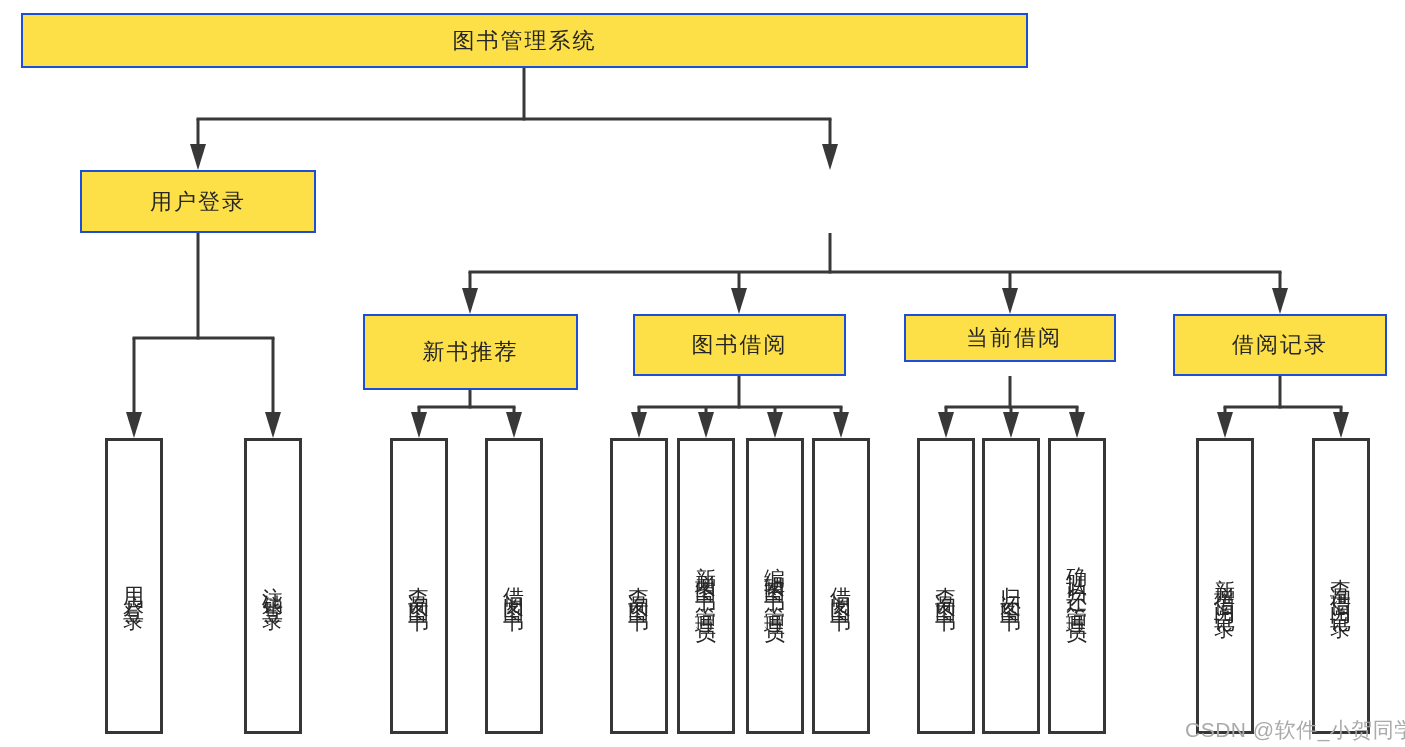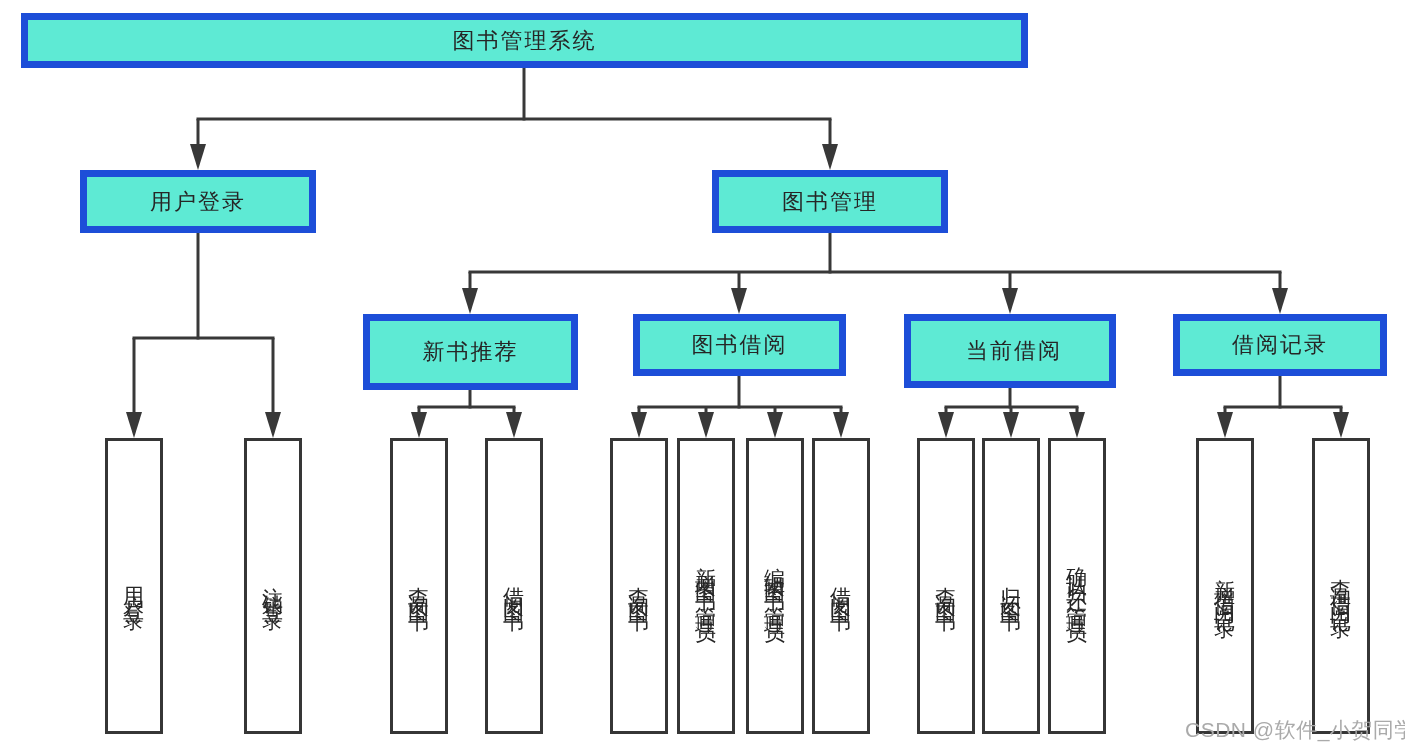--- a/index.html
+++ b/index.html
@@ -13,22 +13,22 @@
   }
   #connectors {
     position: absolute;
     left: 0; top: 0;
     width: 1405px; height: 747px;
     z-index: 1;
   }
   .hnode {
     position: absolute;
     box-sizing: border-box;
-    border: 7px solid #1d4ed8;
-    background: #5eead4;
+    border: 2px solid #1d4ed8;
+    background: #fde047;
     display: flex;
     align-items: center;
     justify-content: center;
     font-size: 22px;
     letter-spacing: 2px;
     color: #262626;
     z-index: 2;
     white-space: nowrap;
   }
   .leaf {
@@ -120,25 +120,24 @@
       <polygon points="1069,412 1085,412 1077,438" fill="#383838"></polygon>
       <line x1="1225" y1="407" x2="1225" y2="418" stroke="#383838" stroke-width="3"></line>
       <polygon points="1217,412 1233,412 1225,438" fill="#383838"></polygon>
       <line x1="1341" y1="407" x2="1341" y2="418" stroke="#383838" stroke-width="3"></line>
       <polygon points="1333,412 1349,412 1341,438" fill="#383838"></polygon>
     </svg>
 
   <div class="hnode" style="left:21px; top:13px; width:1007px; height:55px;">图书管理系统</div>
 
   <div class="hnode" style="left:80px; top:170px; width:236px; height:63px;">用户登录</div>
-  <div class="hnode" style="left:712px; top:170px; width:236px; height:63px;">图书管理</div>
 
   <div class="hnode" style="left:363px; top:314px; width:215px; height:76px;">新书推荐</div>
   <div class="hnode" style="left:633px; top:314px; width:213px; height:62px;">图书借阅</div>
-  <div class="hnode" style="left:904px; top:314px; width:212px; height:74px;padding-left:8px;">当前借阅</div>
+  <div class="hnode" style="left:904px; top:314px; width:212px; height:48px;padding-left:8px;">当前借阅</div>
   <div class="hnode" style="left:1173px; top:314px; width:214px; height:62px;">借阅记录</div>
 
   <div class="leaf" style="left:105px;">
     <span class="vtext">用户登录</span>
   </div>
   <div class="leaf" style="left:244px;">
     <span class="vtext">注销登录</span>
   </div>
   <div class="leaf" style="left:390px;">
     <span class="vtext">查询图书</span>

